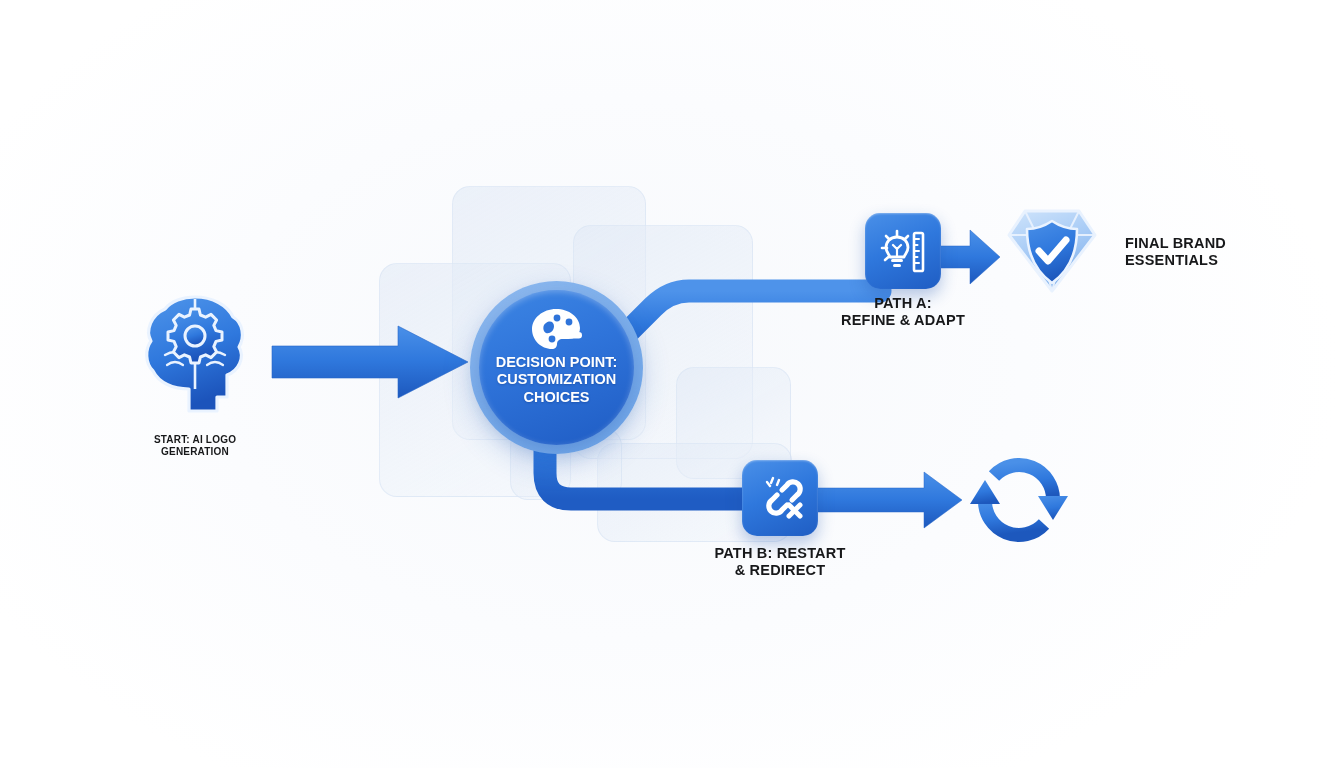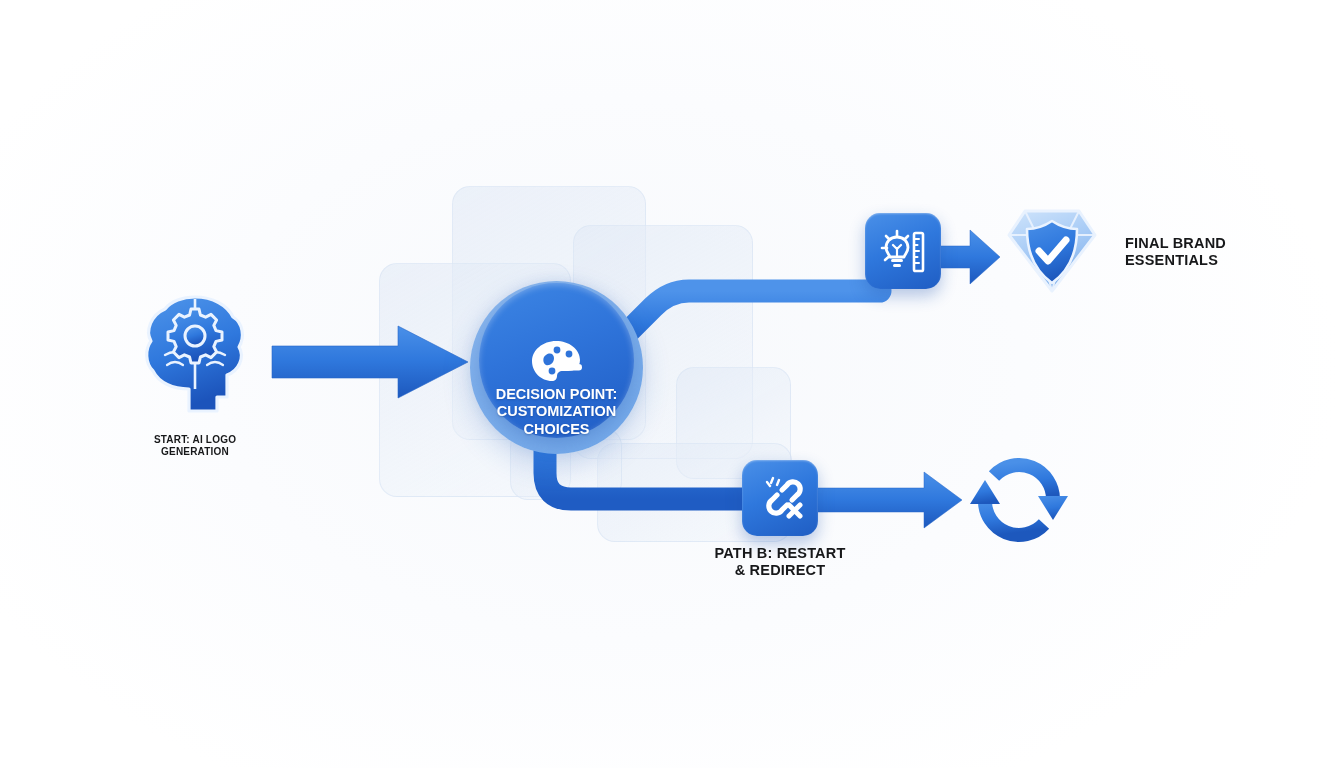--- a/index.html
+++ b/index.html
@@ -193,21 +193,21 @@
                  L-18.8,9.6 L-21,4.4 L-27,3 L-27,-5 L-21,-6.4 L-18.8,-11.6
                  L-21.6,-17 L-16,-22.6 L-10.6,-19.8 L-5.4,-22 Z" fill="url(#gBrain)" stroke="#eaf3ff" stroke-width="3" stroke-linejoin="round"></path>
         <circle cx="0" cy="-1" r="10" fill="url(#gBrain)" stroke="#eaf3ff" stroke-width="3"></circle>
       </g>
     </svg>
   </div>
   <div class="label center" style="left:95px; top:434px; width:200px; font-size:10px;">START: AI LOGO
 GENERATION</div>
 
   <div class="decision-halo" style="left:470px; top:281px; width:173px; height:173px;"></div>
-  <div class="decision-circle" style="left:479px; top:283px; width:155px; height:155px; padding-top:18px; box-sizing:border-box;justify-content:flex-end;">
+  <div class="decision-circle" style="left:479px; top:290px; width:155px; height:155px; padding-top:18px; box-sizing:border-box;">
     <svg width="52" height="42" viewBox="0 0 52 42" style="margin-bottom:4px;">
 
       <path d="M25,1 C38,1 49,9 49,20 C49,28 43,31 37,31 L32,31
                C28,31 26,33 26,36 C26,39 24,41 21,41
                C10,41 1,32 1,21 C1,10 12,1 25,1 Z" fill="#ffffff"></path>
 
       <path d="M15,15 C19,12 23,14 23,18 C23,23 19,26 15,25
                C12,24 11,17 15,15 Z" fill="#2f74da"></path>
 
       <circle cx="26" cy="10" r="3.4" fill="#2f74da"></circle>
@@ -242,20 +242,22 @@
       <rect x="35" y="6" width="9" height="38" rx="1.6" fill="none" stroke="#ffffff" stroke-width="2.6"></rect>
       <g stroke="#ffffff" stroke-width="2" stroke-linecap="round">
         <line x1="35" y1="12" x2="40" y2="12"></line>
         <line x1="35" y1="18" x2="38.5" y2="18"></line>
         <line x1="35" y1="24" x2="40" y2="24"></line>
         <line x1="35" y1="30" x2="38.5" y2="30"></line>
         <line x1="35" y1="36" x2="40" y2="36"></line>
       </g>
     </svg>
   </div>
+  <div class="label center" style="left:803px; top:295px; width:200px; font-size:14.5px;">PATH A:
+REFINE &amp; ADAPT</div>
 
   <div class="node-square" style="left:742px; top:460px; width:76px; height:76px;">
     <svg width="48" height="48" viewBox="0 0 48 48">
 
       <g stroke="#ffffff" stroke-width="2.4" stroke-linecap="round">
         <line x1="17" y1="4" x2="15" y2="9"></line>
         <line x1="23" y1="6" x2="21" y2="11"></line>
         <line x1="11" y1="8" x2="14" y2="12"></line>
       </g>
 

